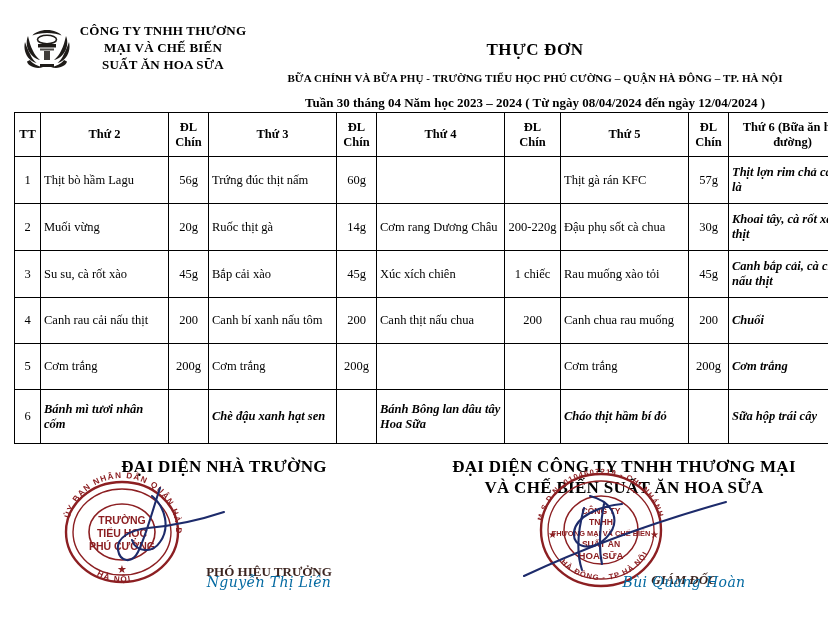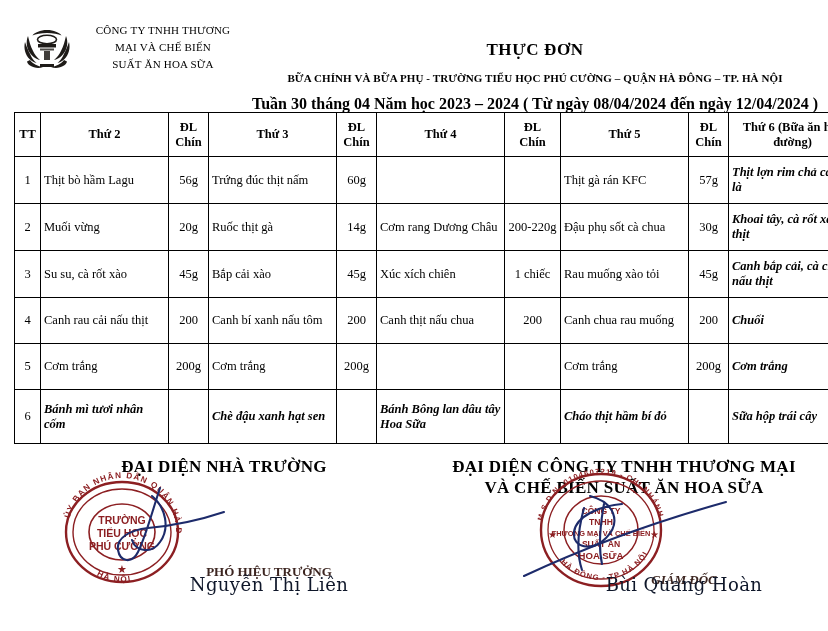--- a/index.html
+++ b/index.html
@@ -29,22 +29,22 @@
   }
   .logo {
     width: 62px;
     height: 56px;
     flex: 0 0 62px;
     position: relative;
     margin-top: 6px;
   }
   .logo svg { display: block; }
   .company-name {
-    font-size: 11px;
-    font-weight: normal;
+    font-size: 13px;
+    font-weight: bold;
     line-height: 17px;
     text-align: center;
     letter-spacing: .2px;
     padding-top: 8px;
     width: 172px;
   }
   .title-block {
     flex: 1;
     text-align: center;
     padding-right: 6px;
@@ -55,21 +55,21 @@
     letter-spacing: .6px;
     margin-top: 26px;
   }
   .doc-subtitle {
     font-size: 11px;
     font-weight: bold;
     letter-spacing: .1px;
     margin-top: 12px;
   }
   .doc-week {
-    font-size: 16px;
+    font-size: 13px;
     font-weight: bold;
     margin-top: 11px;
   }
 
   
   .table-wrap { padding: 4px 14px 0 14px; }
   table.menu {
     width: 800px;
     border-collapse: collapse;
     table-layout: fixed;
@@ -126,22 +126,23 @@
     line-height: 21px;
   }
   .sig-role {
     font-size: 13px;
     font-weight: bold;
     color: #3c2520;
     text-align: center;
   }
   .sig-name {
     font-family: "DejaVu Serif", serif;
-    font-size: 18px;
-    color: #0f172a;
+    font-style: italic;
+    font-size: 14px;
+    color: #0369a1;
     text-align: center;
     letter-spacing: .4px;
   }
   .role-left  { position: absolute; left: 150px; top: 108px; width: 210px; }
   .name-left  { position: absolute; left: 150px; top: 118px; width: 210px; }
   .role-right { position: absolute; left: 150px; top: 116px; width: 200px; font-style: italic; }
   .name-right { position: absolute; left: 140px; top: 118px; width: 220px; }
 
   .stamp { position: absolute; }
   .stamp-left  { left: 38px;  top: 14px; }

